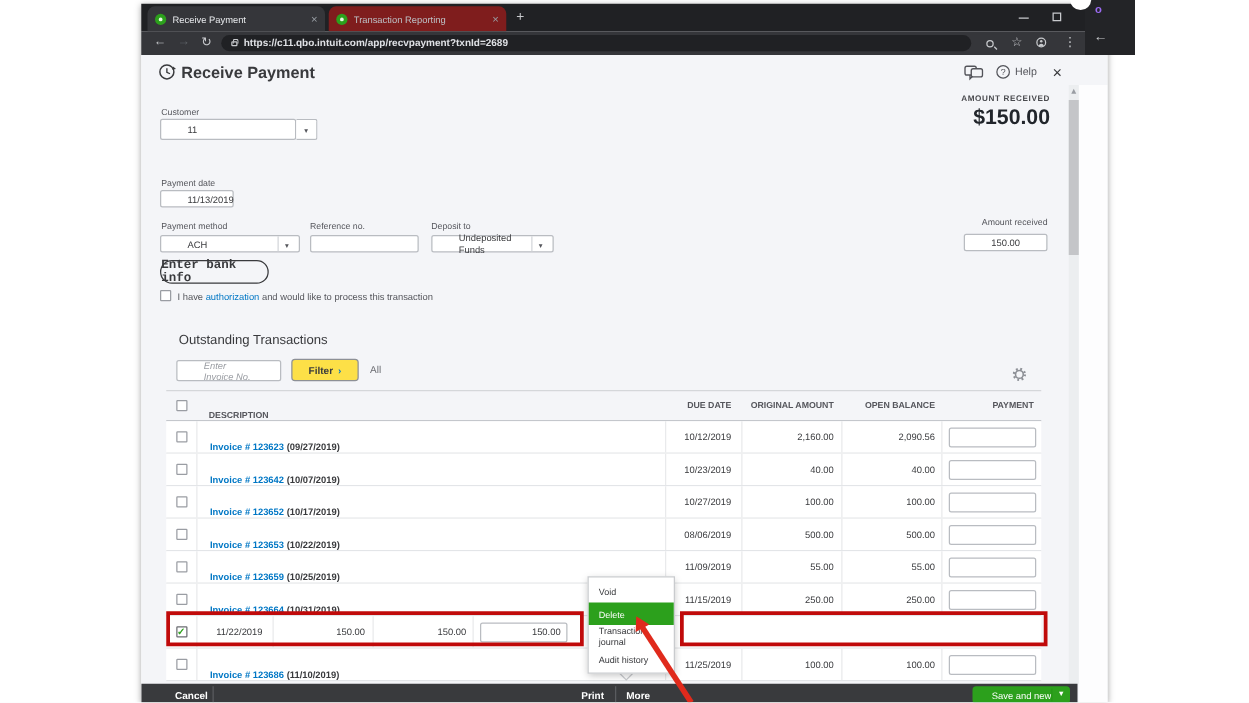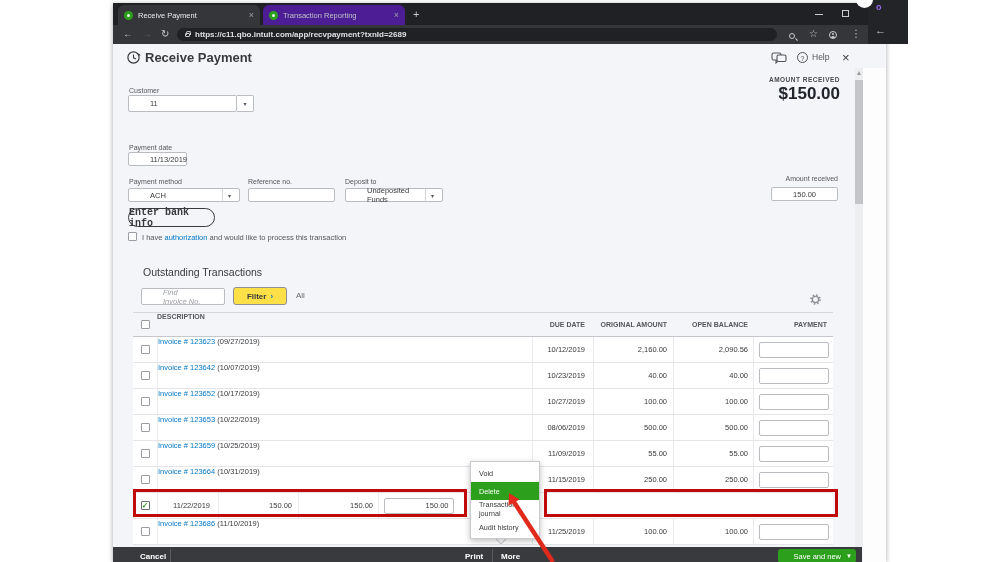--- a/index.html
+++ b/index.html
@@ -11,21 +11,21 @@
   .fragment{position:absolute;left:868px;top:0;width:40px;height:44px;background:#232427;z-index:6;}
   .fragment .profile{position:absolute;left:8px;top:2px;color:#9b6bf2;font-size:9px;font-weight:700;}
   .fragment .backarrow{position:absolute;left:7px;top:24px;color:#c8cacd;font-size:11px;}
   .indicator-circle{position:absolute;left:856px;top:-9px;width:17px;height:17px;border-radius:50%;background:#fff;z-index:7;}
 
   
   .win{position:absolute;left:113px;top:3px;width:773px;height:559px;box-shadow:0 1px 5px rgba(0,0,0,.35);z-index:5;background:#fff;}
   .tabbar{position:absolute;left:0;top:0;width:100%;height:22px;background:#202124;}
   .tab{position:absolute;top:2px;height:20px;border-radius:6px 6px 0 0;display:flex;align-items:center;padding:0 6px;width:142px;}
   .tab.active{background:#35363a;}
-  .tab.inactive{background:#4c1d95;}
+  .tab.inactive{background:#7f1d1d;}
   .tab .favicon{width:9px;height:9px;border-radius:50%;background:#2ca01c;margin-right:5px;flex:none;position:relative;}
   .tab .favicon:after{content:"";position:absolute;left:3px;top:3px;width:3px;height:3px;border-radius:50%;background:#e6f4e3;}
   .tab .tlabel{font-size:7.5px;color:#e8eaed;white-space:nowrap;overflow:hidden;flex:1;}
   .tab.inactive .tlabel{color:#bdc1c6;}
   .tab .tclose{color:#9aa0a6;font-size:9px;margin-left:4px;flex:none;}
   .newtab{position:absolute;left:300px;top:5px;color:#c8cacd;font-size:11px;}
   .wctrl{position:absolute;top:0;height:22px;display:flex;align-items:center;color:#c8cacd;}
   .wc{width:26px;text-align:center;font-size:9px;}
   .wc .sq{display:inline-block;width:7px;height:7px;border:1px solid #c8cacd;}
   .wc .mini{display:inline-block;width:8px;height:1px;background:#c8cacd;vertical-align:middle;}
@@ -67,21 +67,21 @@
   .filter-btn{position:absolute;left:120px;top:243px;width:54px;height:18px;background:#fde047;border:1px solid #8d9096;border-radius:3px;display:flex;align-items:center;justify-content:center;font-size:8px;font-weight:700;color:#393a3d;}
   .filter-btn .chev{color:#0077c5;margin-left:4px;font-weight:700;}
   .all-label{position:absolute;left:183px;top:247px;font-size:8px;color:#6b6c72;}
   .gear{position:absolute;left:697px;top:250px;}
 
   
   .tbl{position:absolute;left:20px;top:268px;width:700px;border-top:1px solid #d5d7da;font-size:7.5px;color:#393a3d;}
   .trow{display:flex;align-items:center;border-bottom:1px solid #e3e5e8;background:#fff;height:26px;}
   .thead{display:flex;align-items:center;height:24px;background:transparent;border-bottom:1px solid #c4c7cc;font-size:7px;font-weight:700;color:#55565c;}
   .c-cb{width:24px;flex:none;display:flex;justify-content:center;}
-  .c-desc{width:375px;flex:none;padding-left:0;border-left:1px solid #e9eaec;height:100%;display:flex;align-items:flex-start;}
+  .c-desc{width:375px;flex:none;padding-left:10px;border-left:1px solid #e9eaec;height:100%;display:flex;align-items:flex-end;font-weight:bold;}
   .c-due{width:61px;flex:none;text-align:right;padding-right:8px;border-left:1px solid #e9eaec;height:100%;display:flex;align-items:center;justify-content:flex-end;}
   .c-orig{width:80px;flex:none;text-align:right;padding-right:6px;border-left:1px solid #e9eaec;height:100%;display:flex;align-items:center;justify-content:flex-end;}
   .c-open{width:80px;flex:none;text-align:right;padding-right:5px;border-left:1px solid #e9eaec;height:100%;display:flex;align-items:center;justify-content:flex-end;}
   .c-pay{width:80px;flex:none;border-left:1px solid #e9eaec;height:100%;display:flex;align-items:center;justify-content:center;}
   .thead .c-desc,.thead .c-due,.thead .c-orig,.thead .c-open,.thead .c-pay{border-left:none;}
   .rowcb{width:9px;height:9px;border:1px solid #9a9da3;border-radius:1px;background:#fff;font-size:8px;line-height:8px;text-align:center;color:#2ca01c;font-weight:700;}
   .inv-link{color:#0077c5;text-decoration:none;}
   .payfield{width:70px;height:16px;background:#fff;border:1px solid #b9bcc1;border-radius:2px;display:flex;align-items:center;justify-content:flex-end;padding-right:4px;}
 
   
@@ -204,21 +204,21 @@
 
       <div class="flabel" style="left:600px;top:131px;width:125px;text-align:right;">Amount received</div>
       <div class="finput" style="left:658px;top:143px;width:67px;height:14px;justify-content:flex-end;">150.00</div>
 
       <div class="pill-btn">Enter bank info</div>
 
       <div class="cbx" style="left:15px;top:188px;"></div>
       <div class="authline"><span>I have </span><a href="#">authorization</a><span> and would like to process this transaction</span></div>
 
       <div class="sec-heading">Outstanding Transactions</div>
-      <div class="finput" style="left:28px;top:244px;width:84px;height:17px;font-style:italic;color:#9a9da3;">Find Invoice No.</div>
+      <div class="finput" style="left:28px;top:244px;width:84px;height:17px;font-style:italic;color:#9a9da3;">Enter Invoice No.</div>
       <div class="filter-btn">
           <span>Filter</span>
           <span class="chev">›</span>
         </div>
       <div class="all-label">All</div>
 
       <svg class="gear" width="11" height="11" viewBox="0 0 12 12">
         <circle cx="6" cy="6" r="3.4" fill="none" stroke="#8d9096" stroke-width="1.4"></circle>
         <circle cx="6" cy="6" r="4.8" fill="none" stroke="#8d9096" stroke-width="2" stroke-dasharray="1.6 2.2"></circle>
         <circle cx="6" cy="6" r="1.2" fill="#f4f5f8"></circle>

